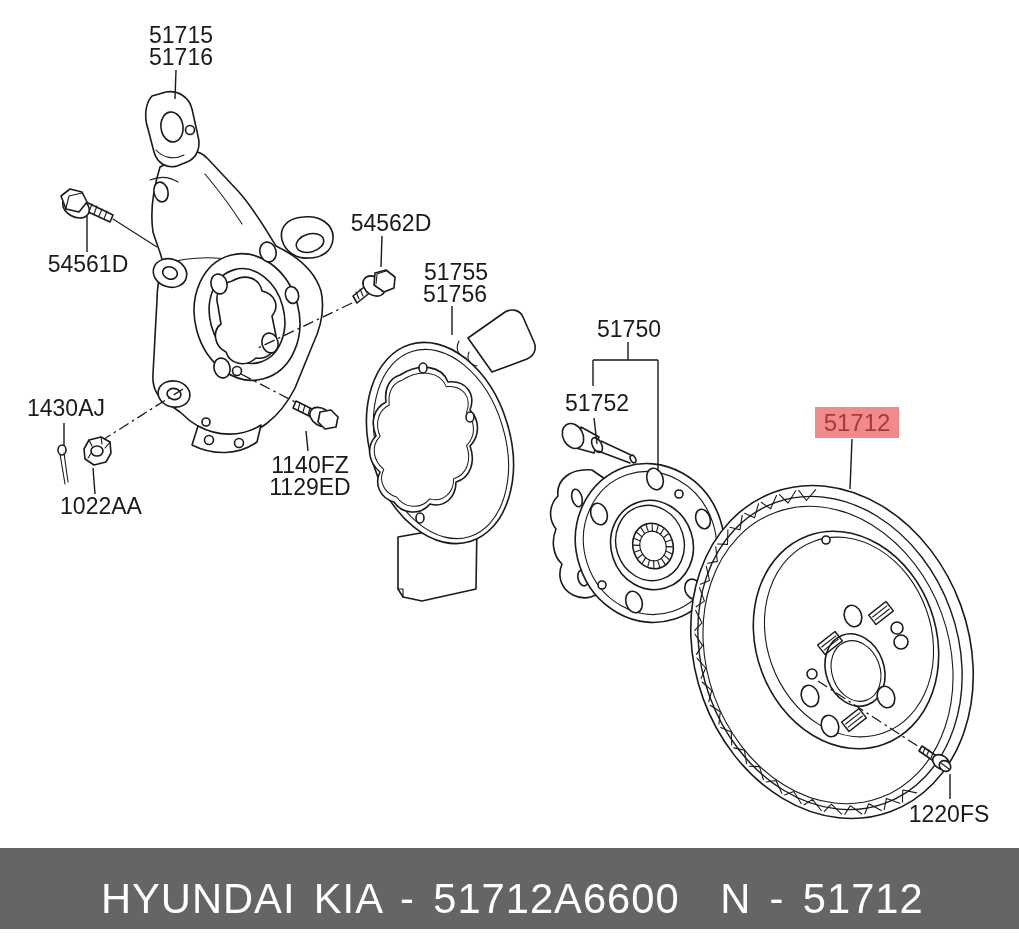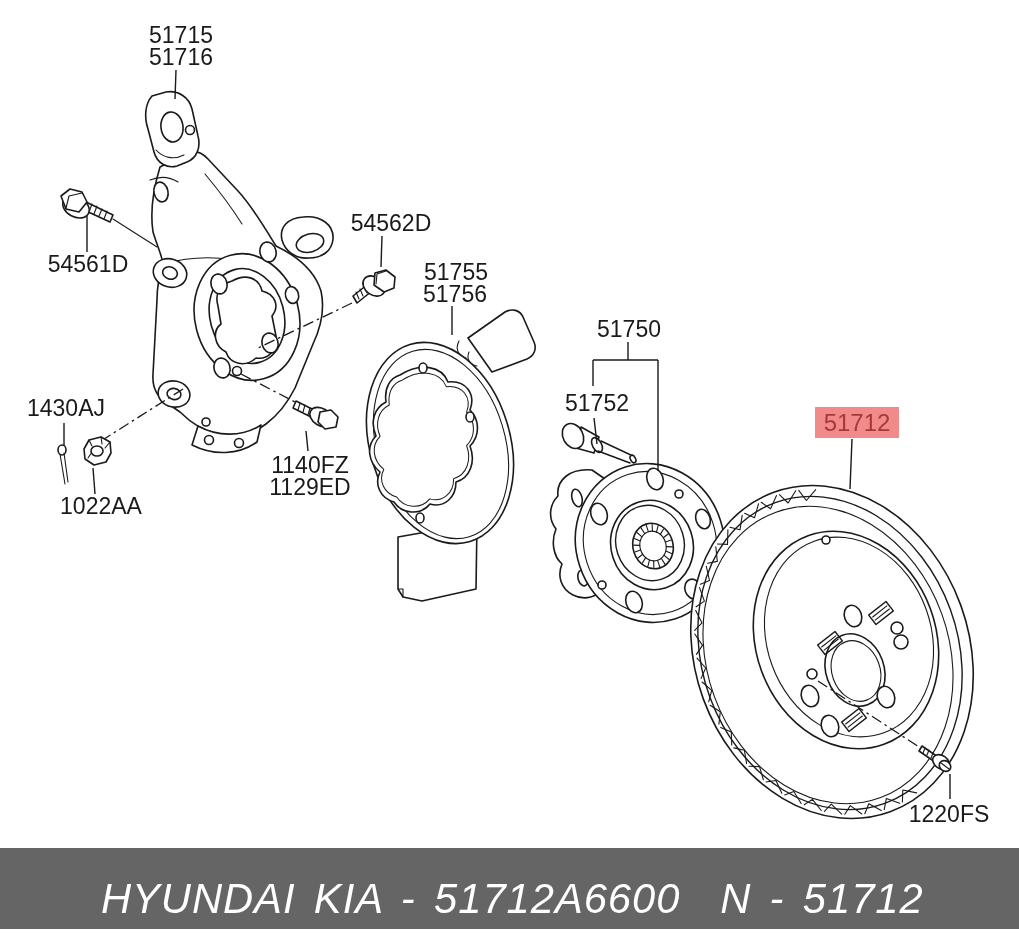--- a/index.html
+++ b/index.html
@@ -8,21 +8,21 @@
          font-family:"Liberation Sans", sans-serif;}
   svg{position:absolute;left:0;top:0;}
   .ol{fill:#fff;stroke:#1a1a1a;stroke-width:1.6;stroke-linejoin:round;}
   .ln{fill:none;stroke:#1a1a1a;stroke-width:1.4;stroke-linejoin:round;stroke-linecap:round;}
   .thin{stroke-width:1.1;}
   .dash{fill:none;stroke:#1a1a1a;stroke-width:1.3;stroke-dasharray:11 4 2.5 4;}
   .lead{fill:none;stroke:#1a1a1a;stroke-width:1.4;}
   .lbl{font:23px "Liberation Sans", sans-serif;fill:#1a1a1a;}
   .lbl-hl{font:24px "Liberation Sans", sans-serif;}
   .footer{position:absolute;left:0;top:848px;width:1019px;height:101px;background:#666565;
-          display:flex;align-items:center;justify-content:center;gap:28px;font-style:italic;}
+          display:flex;align-items:center;justify-content:center;gap:28px;}
   .footer span{color:#fff;font-size:43px;letter-spacing:1px;word-spacing:6px;white-space:nowrap;
                transform:scaleX(0.97);}
 </style>
 </head>
 <body>
 
 <div class="stage">
 
 <svg width="1019" height="949" viewBox="0 0 1019 949">
 

